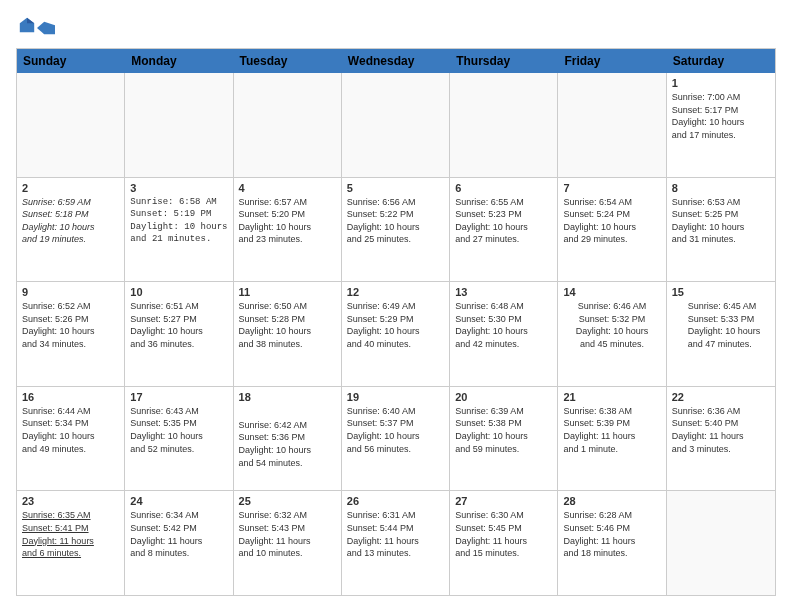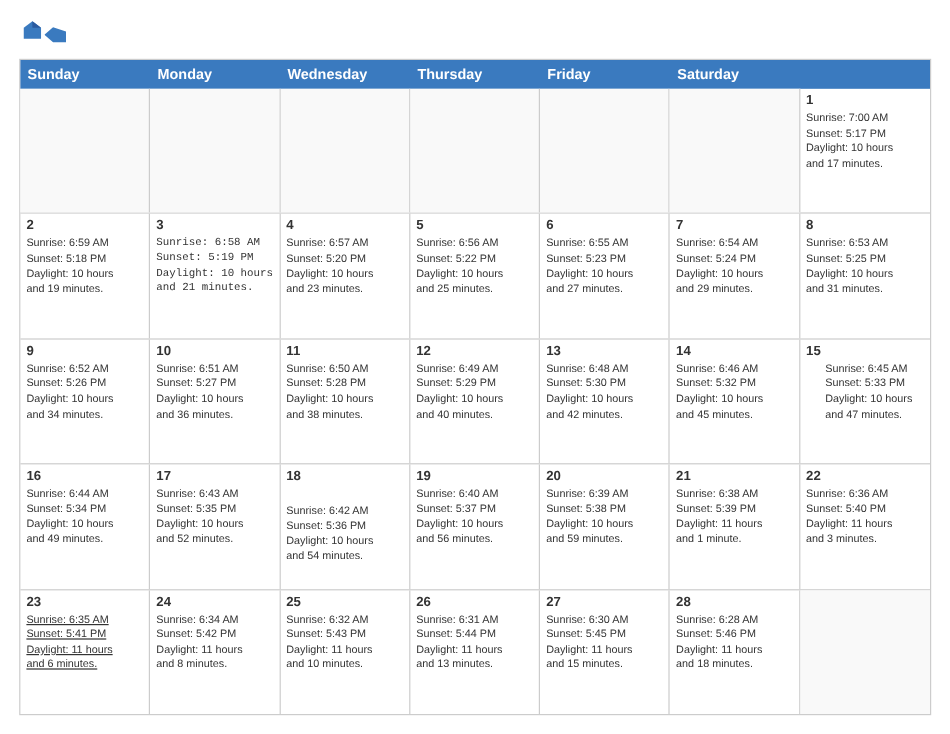--- a/index.html
+++ b/index.html
@@ -50,21 +50,21 @@
       border: 1px solid #ccc;
       display: flex;
       flex-direction: column;
     }
     .cal-header {
       display: grid;
       grid-template-columns: repeat(7, 1fr);
       background: #3a7abf;
     }
     .cal-header-cell {
-      color: #ffffff;
+      color: #000000;
       font-size: 12px;
       font-weight: bold;
       padding: 5px 6px;
       text-align: left;
     }
     .cal-body {
       flex: 1;
       display: flex;
       flex-direction: column;
     }
@@ -129,20 +129,21 @@
     <div class="title-block">
       <div class="month-title"></div>
       <div class="location-title"></div>
     </div>
   </div>
 
   <div class="calendar">
     <div class="cal-header">
     <div class="cal-header-cell">Sunday</div>
         <div class="cal-header-cell">Monday</div>
+        <div class="cal-header-cell">Tuesday</div>
         <div class="cal-header-cell">Wednesday</div>
         <div class="cal-header-cell">Thursday</div>
         <div class="cal-header-cell">Friday</div>
         <div class="cal-header-cell">Saturday</div>
       </div>
     <div class="cal-body">
     <div class="cal-row">
           <div class="cal-cell empty"></div>
           <div class="cal-cell empty"></div>
           <div class="cal-cell empty"></div>
@@ -153,21 +154,21 @@
             <span class="day-num">1</span>
             <div class="day-info" style="white-space: pre-line;">Sunrise: 7:00 AM
 Sunset: 5:17 PM
 Daylight: 10 hours
 and 17 minutes.</div>
           </div>
         </div>
         <div class="cal-row">
           <div class="cal-cell">
             <span class="day-num">2</span>
-            <div class="day-info" style="white-space: pre-line;">Sunrise: 6:59 AM
+            <div class="day-info" style="white-space: pre-line; font-style: italic;">Sunrise: 6:59 AM
 Sunset: 5:18 PM
 Daylight: 10 hours
 and 19 minutes.</div>
           </div>
           <div class="cal-cell">
             <span class="day-num">3</span>
             <div class="day-info" style="white-space: pre-line; font-family: Liberation Mono, monospace;">Sunrise: 6:58 AM
 Sunset: 5:19 PM
 Daylight: 10 hours
 and 21 minutes.</div>
@@ -239,21 +240,21 @@
           </div>
           <div class="cal-cell">
             <span class="day-num">13</span>
             <div class="day-info" style="white-space: pre-line;">Sunrise: 6:48 AM
 Sunset: 5:30 PM
 Daylight: 10 hours
 and 42 minutes.</div>
           </div>
           <div class="cal-cell">
             <span class="day-num">14</span>
-            <div class="day-info" style="white-space: pre-line;">Sunrise: 6:46 AM
+            <div class="day-info" style="white-space: pre-line; text-align: center;">Sunrise: 6:46 AM
 Sunset: 5:32 PM
 Daylight: 10 hours
 and 45 minutes.</div>
           </div>
           <div class="cal-cell">
             <span class="day-num">15</span>
             <div class="day-info" style="white-space: pre-line; margin-left: 16px;">Sunrise: 6:45 AM
 Sunset: 5:33 PM
 Daylight: 10 hours
 and 47 minutes.</div>

